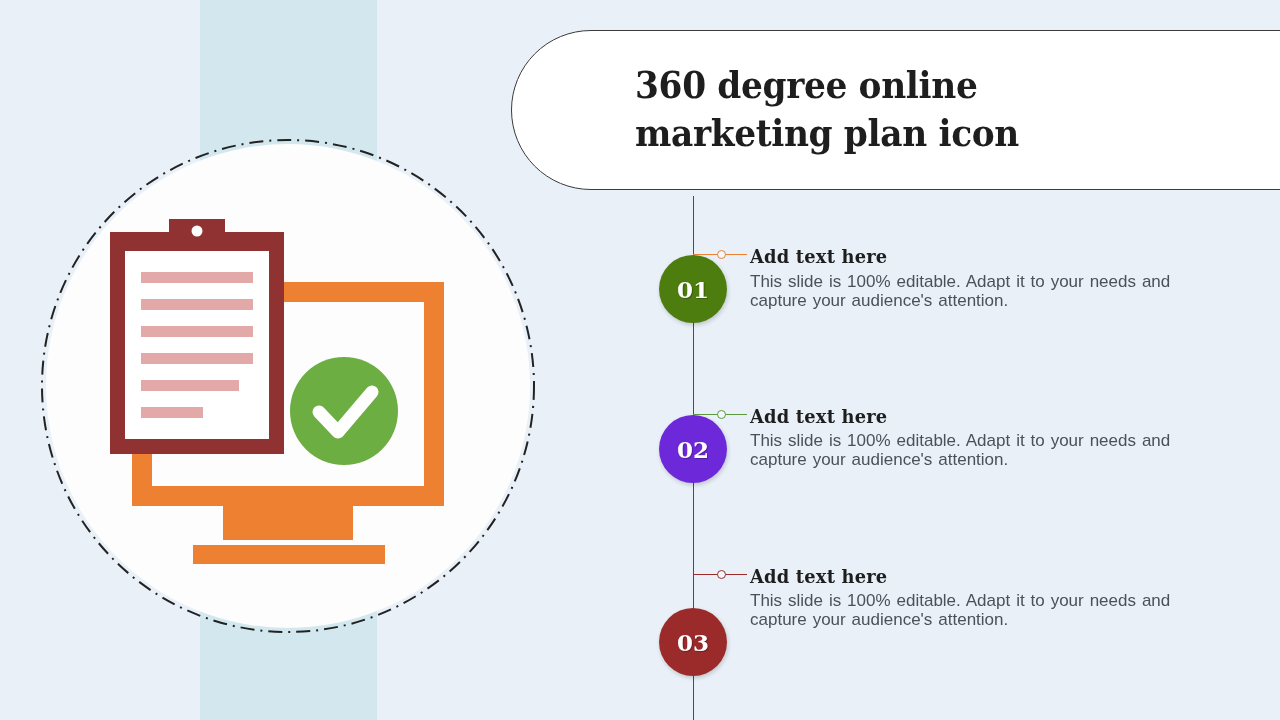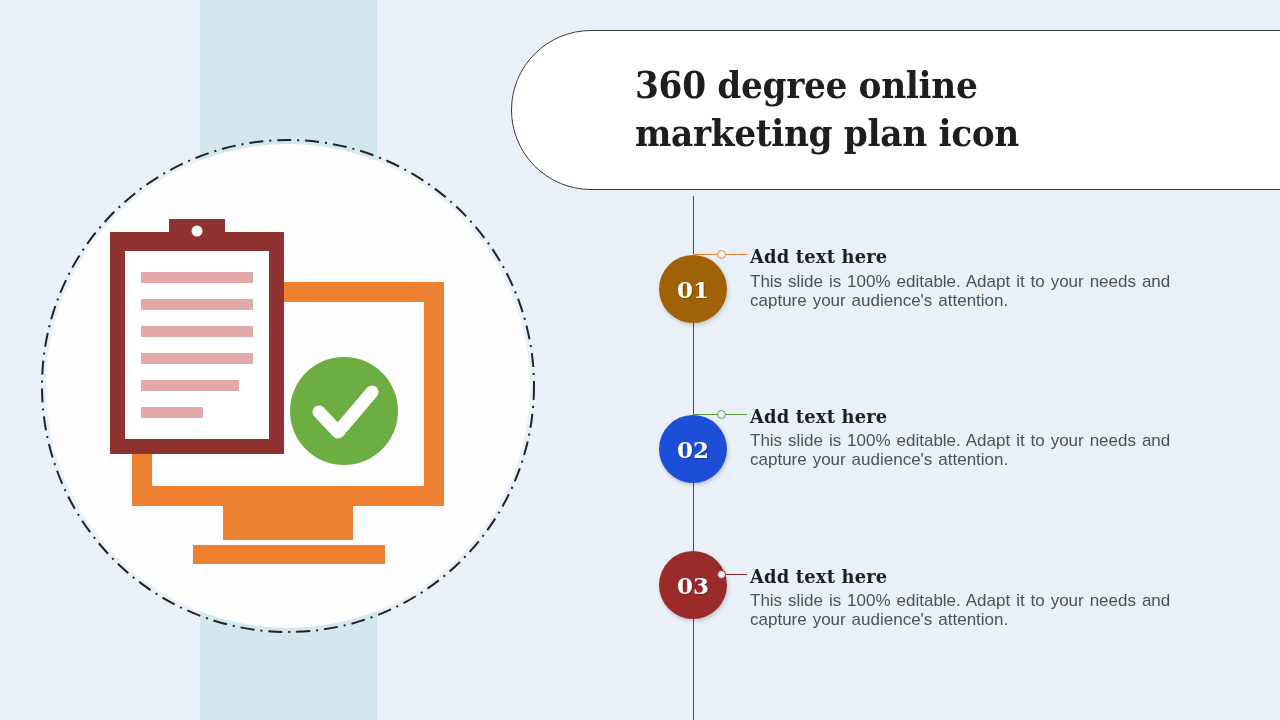--- a/index.html
+++ b/index.html
@@ -183,36 +183,36 @@
       <rect x="103" y="271" width="62" height="11" fill="#e3a9a8"></rect>
 
       <circle cx="306" cy="275" r="54" fill="#6cae42"></circle>
       <path d="M281 276 l19 20 l34 -40" fill="none" stroke="#ffffff" stroke-width="13" stroke-linecap="round" stroke-linejoin="round"></path>
     </svg>
   </div>
 
   <div class="spine"></div>
 
   <div class="row">
-    <div class="num-circle" style="left:659px; top:255px; background:#a16207;">01</div>
+    <div class="num-circle" style="left:659px; top:255px; background:#4d7c0f;">01</div>
     <div class="connector" style="left:693px; top:254px; width:54px; background:#ee8031;"></div>
     <div class="conn-dot" style="left:717px; top:250px; color:#ee8031;"></div>
     <div class="row-head" style="left:750px; top:245px;">Add text here</div>
     <div class="row-body" style="left:750px; top:273px;">This slide is 100% editable. Adapt it to your needs and capture your audience's attention.</div>
   </div>
 
   <div class="row">
-    <div class="num-circle" style="left:659px; top:415px; background:#1d4ed8;">02</div>
+    <div class="num-circle" style="left:659px; top:415px; background:#6d28d9;">02</div>
     <div class="connector" style="left:693px; top:414px; width:54px; background:#5a9a3c;"></div>
     <div class="conn-dot" style="left:717px; top:410px; color:#5a9a3c;"></div>
     <div class="row-head" style="left:750px; top:405px;">Add text here</div>
     <div class="row-body" style="left:750px; top:432px;">This slide is 100% editable. Adapt it to your needs and capture your audience's attention.</div>
   </div>
 
   <div class="row">
-    <div class="num-circle" style="left:659px; top:551px; background:#9b2b2b;">03</div>
+    <div class="num-circle" style="left:659px; top:608px; background:#9b2b2b;">03</div>
     <div class="connector" style="left:693px; top:574px; width:54px; background:#9b2b2b;"></div>
     <div class="conn-dot" style="left:717px; top:570px; color:#9b2b2b;"></div>
     <div class="row-head" style="left:750px; top:565px;">Add text here</div>
     <div class="row-body" style="left:750px; top:592px;">This slide is 100% editable. Adapt it to your needs and capture your audience's attention.</div>
   </div>
 
 </div>
 
 </body></html>

